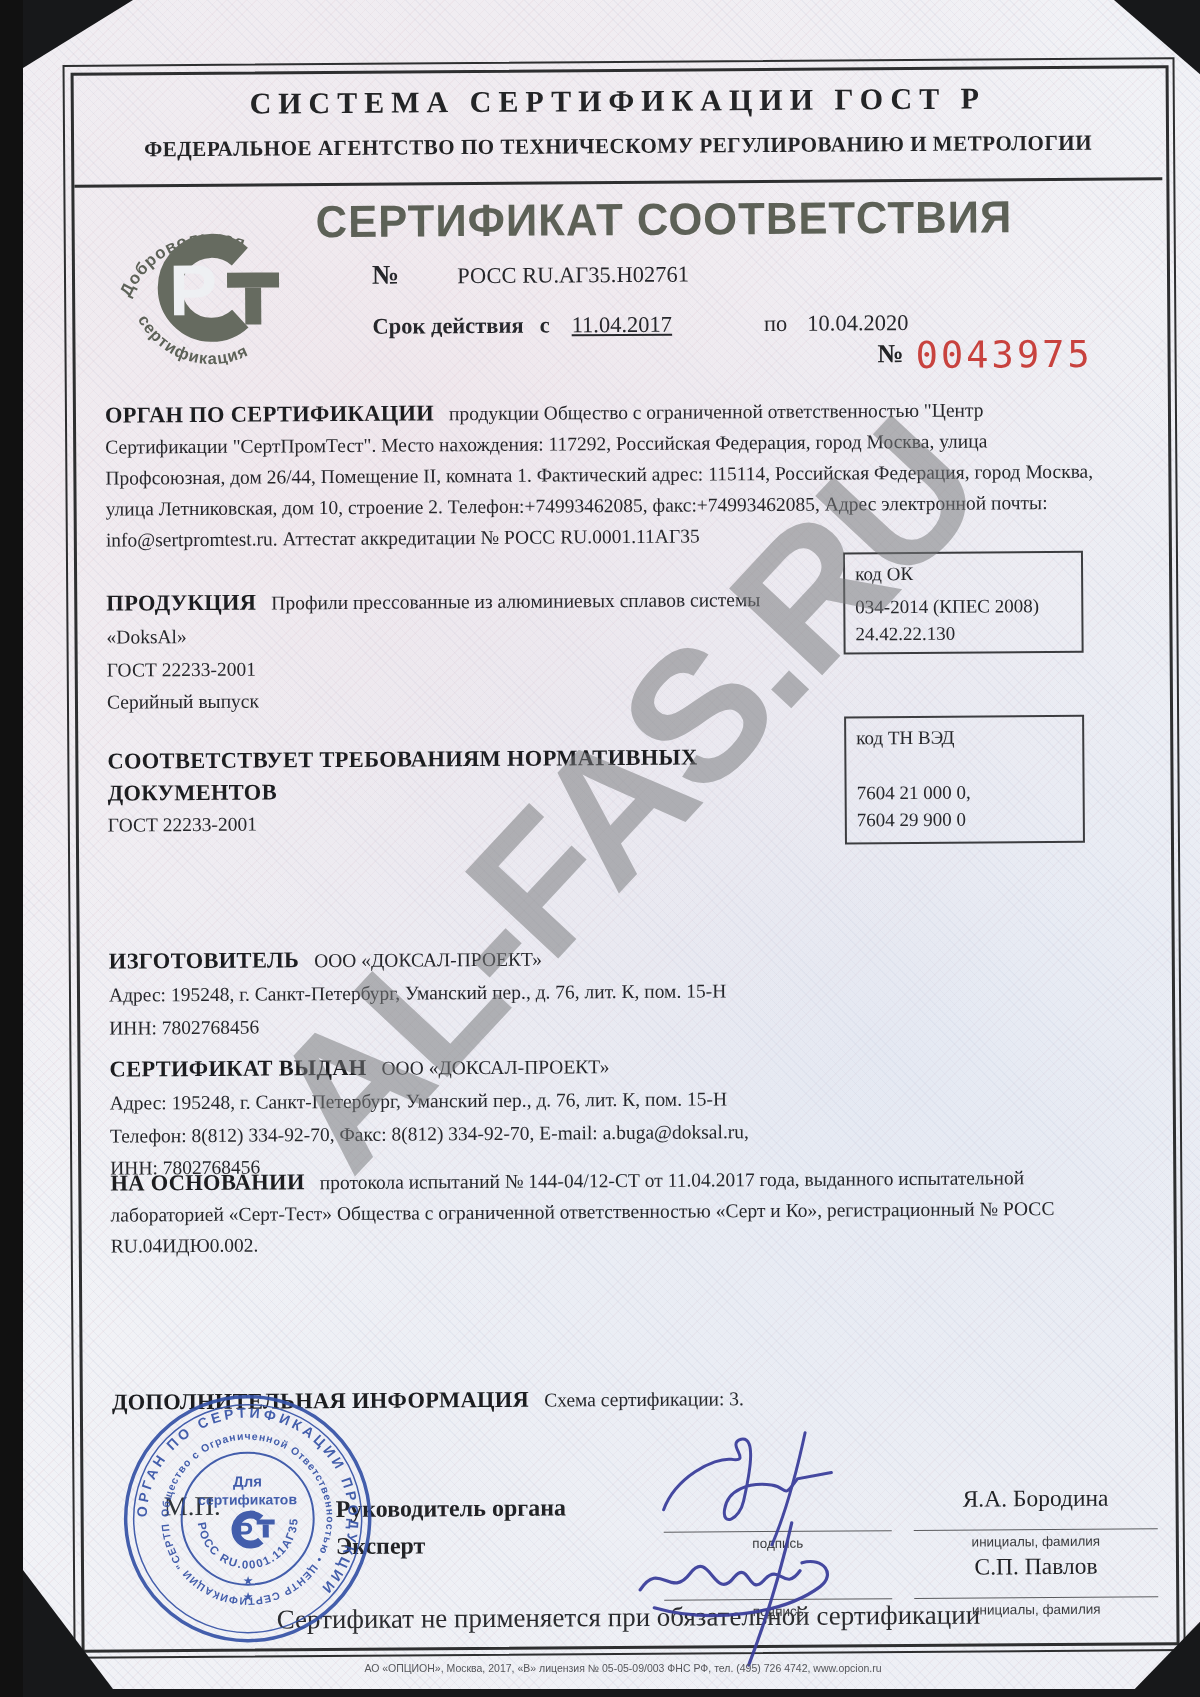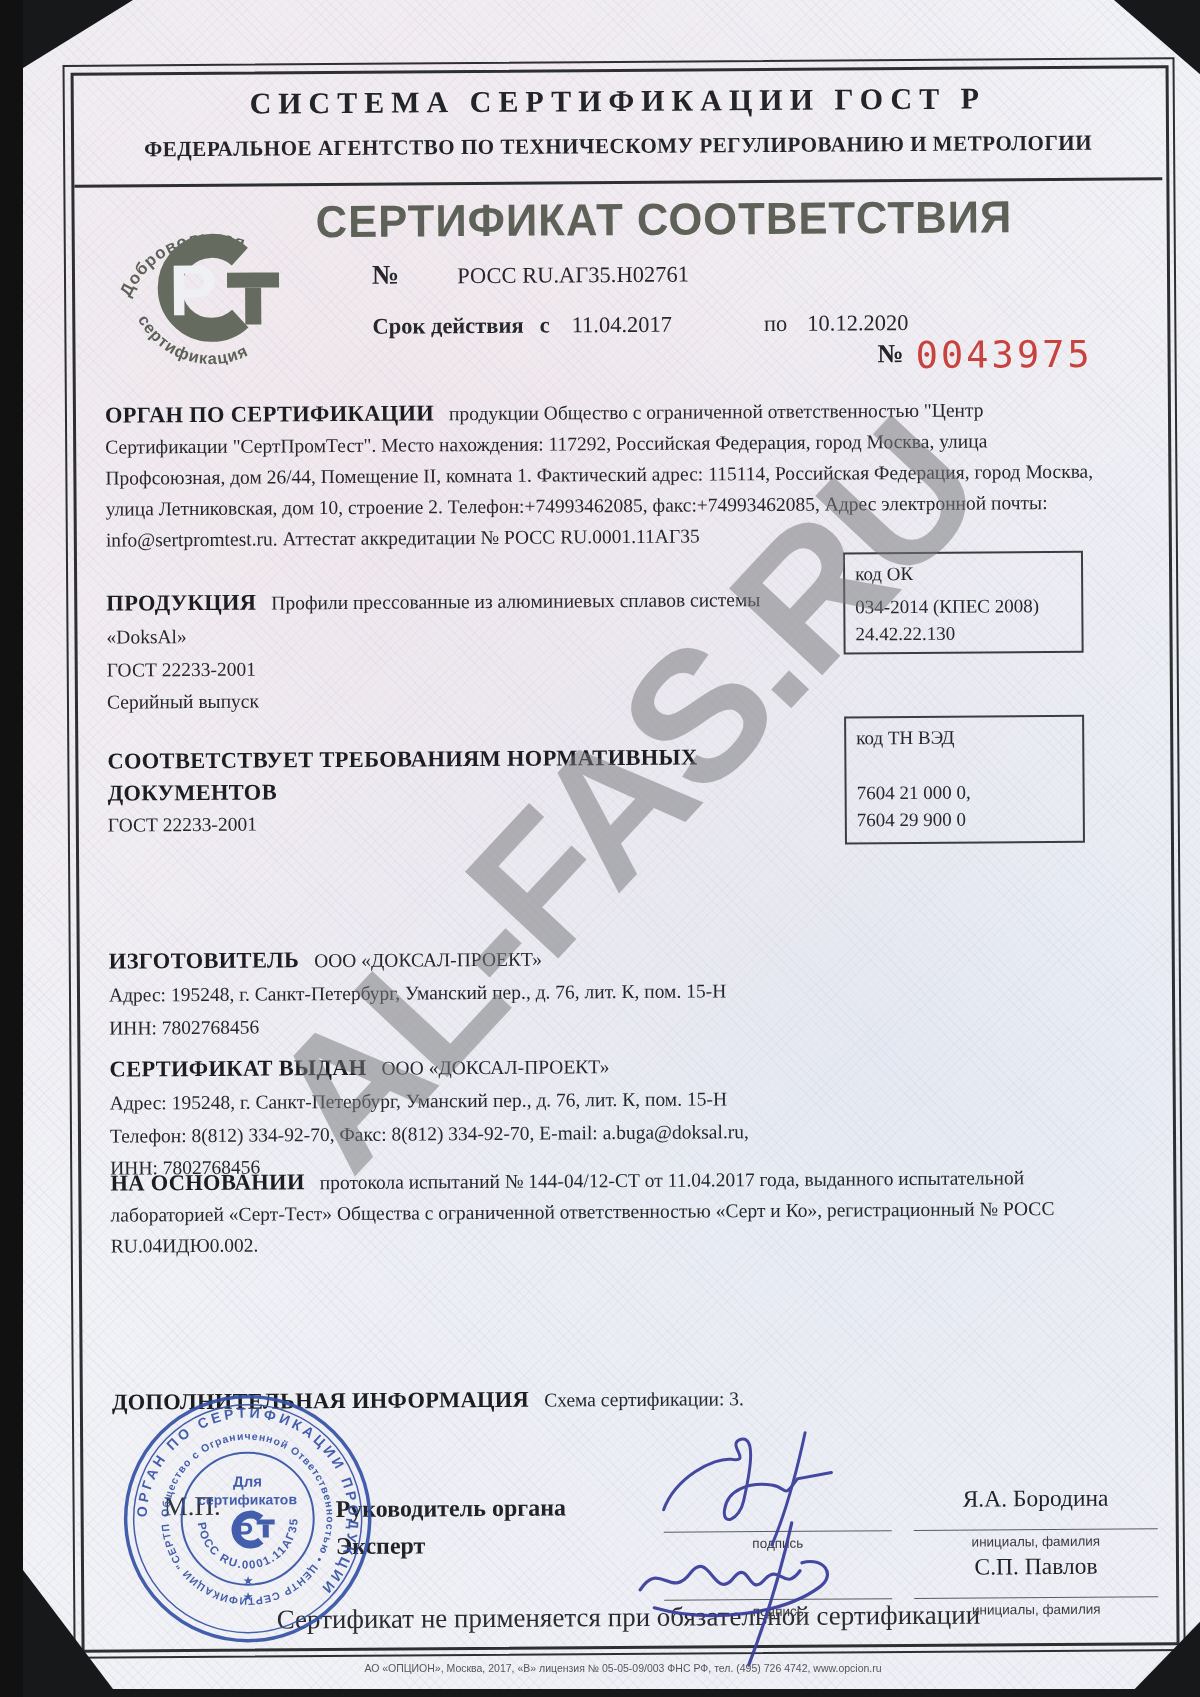--- a/index.html
+++ b/index.html
@@ -22,21 +22,21 @@
   .hdr2{position:absolute;left:56px;top:134px;width:1088px;text-align:center;
     font-size:21.5px;font-weight:700;letter-spacing:.5px;color:#232426;transform:scaleX(.98);}
   
   .title{position:absolute;left:297px;top:194px;font-family:"Liberation Sans",sans-serif;
     font-size:45px;font-weight:700;letter-spacing:1px;color:#5d6157;transform:scaleX(.97);transform-origin:left;}
   .numrow{position:absolute;left:353px;top:258px;font-size:22.5px;}
   .numrow .nsign{font-size:27px;font-weight:700;margin-right:58px;}
   .validrow{position:absolute;left:353px;top:312px;font-size:22.5px;}
   .validrow .b{font-weight:700;}
   .validrow .from-label{margin-left:16px;font-weight:700;}
-  .validrow .from-date{margin-left:22px;}
+  .validrow .from-date{margin-left:22px;text-decoration:underline;}
   .validrow .to-label{margin-left:92px;font-weight:400;}
   .validrow .to-date{margin-left:20px;}
   .serialrow{position:absolute;left:858px;top:336px;}
   .serialrow .nsign{font-size:26px;font-weight:700;color:#232426;vertical-align:6px;}
   .serialrow .digits{font-family:"DejaVu Sans Mono",monospace;font-size:37px;letter-spacing:3px;
     color:#c8423e;margin-left:12px;}
   
   .sec{position:absolute;left:85px;width:992px;margin:0;font-size:19.5px;line-height:31px;z-index:2;}
   .sh{font-weight:700;font-size:22.5px;letter-spacing:.3px;margin-right:15px;color:#1c1d20;}
   .lines div{line-height:32.5px;}
@@ -100,21 +100,21 @@
       </g>
     </svg>
 
     <div class="title">СЕРТИФИКАТ СООТВЕТСТВИЯ</div>
 
     <div class="numrow">
       <span class="nsign">№</span><span>РОСС RU.АГ35.Н02761</span>
     </div>
 
     <div class="validrow">
-      <span class="b">Срок действия</span><span class="from-label">с</span><span class="from-date">11.04.2017</span><span class="to-label">по</span><span class="to-date">10.12.2020</span>
+      <span class="b">Срок действия</span><span class="from-label">с</span><span class="from-date">11.04.2017</span><span class="to-label">по</span><span class="to-date">10.04.2020</span>
     </div>
 
     <div class="serialrow">
       <span class="nsign">№</span><span class="digits">0043975</span>
     </div>
 
     <p class="sec" style="top:396px">
       <span class="sh">ОРГАН ПО СЕРТИФИКАЦИИ</span><span>продукции Общество с ограниченной ответственностью "Центр Сертификации "СертПромТест". Место нахождения: 117292, Российская  Федерация, город Москва, улица Профсоюзная, дом 26/44, Помещение II,  комната 1. Фактический адрес: 115114, Российская Федерация, город Москва, улица Летниковская, дом 10, строение 2. Телефон:+74993462085,  факс:+74993462085, Адрес электронной почты: info@sertpromtest.ru. Аттестат аккредитации № РОСС RU.0001.11АГ35</span>
     </p>
 

